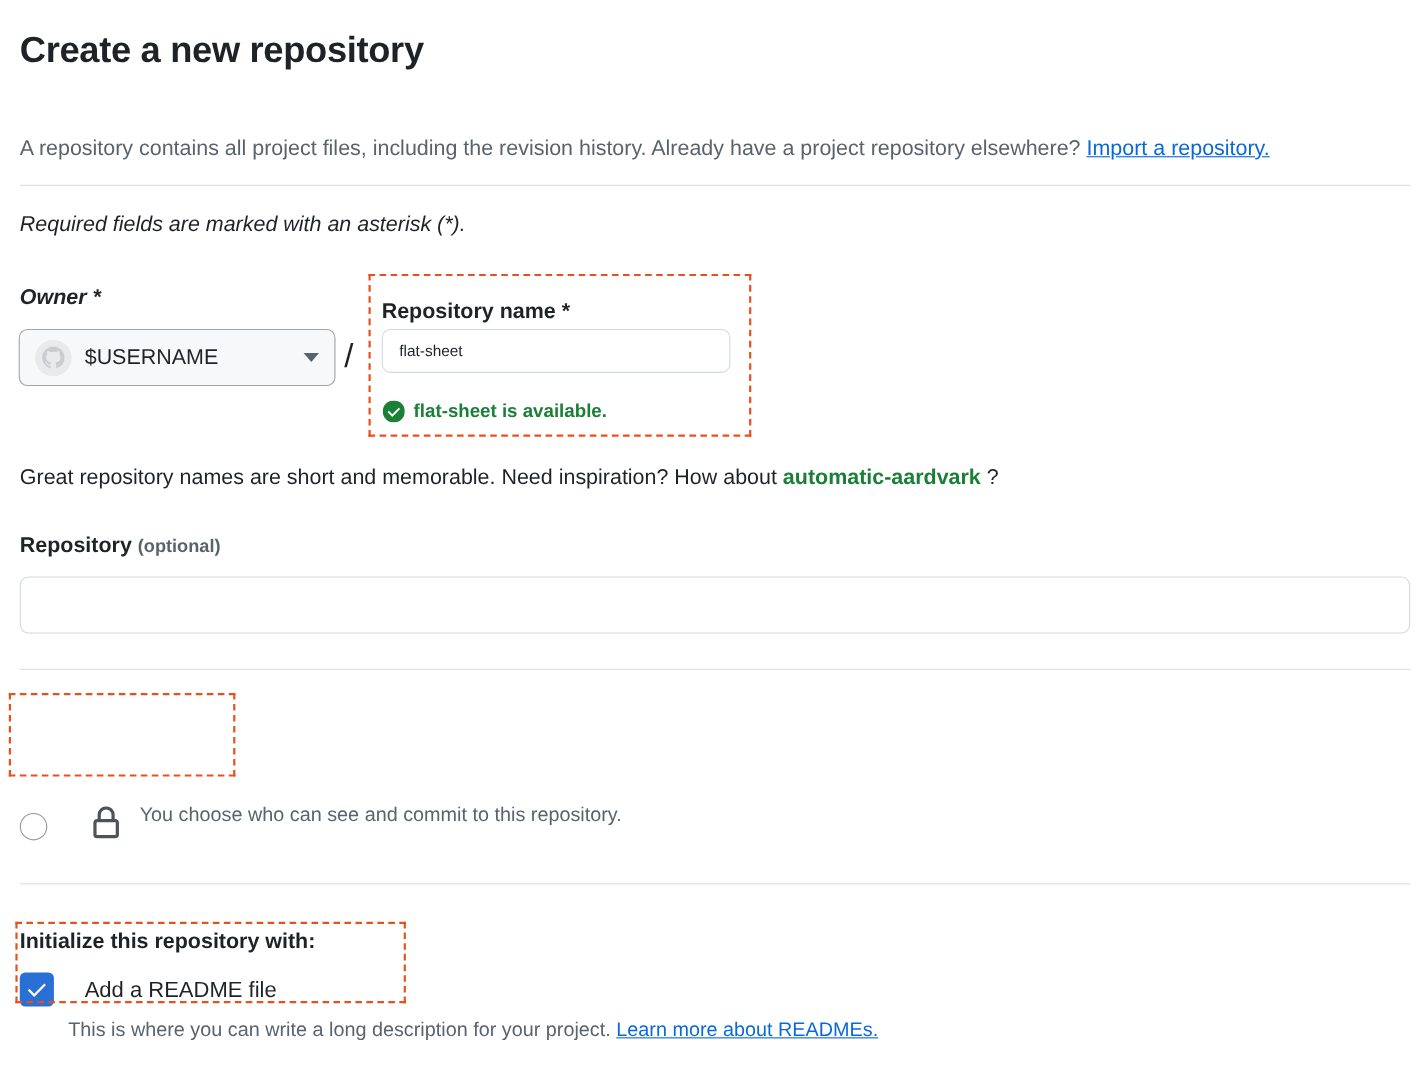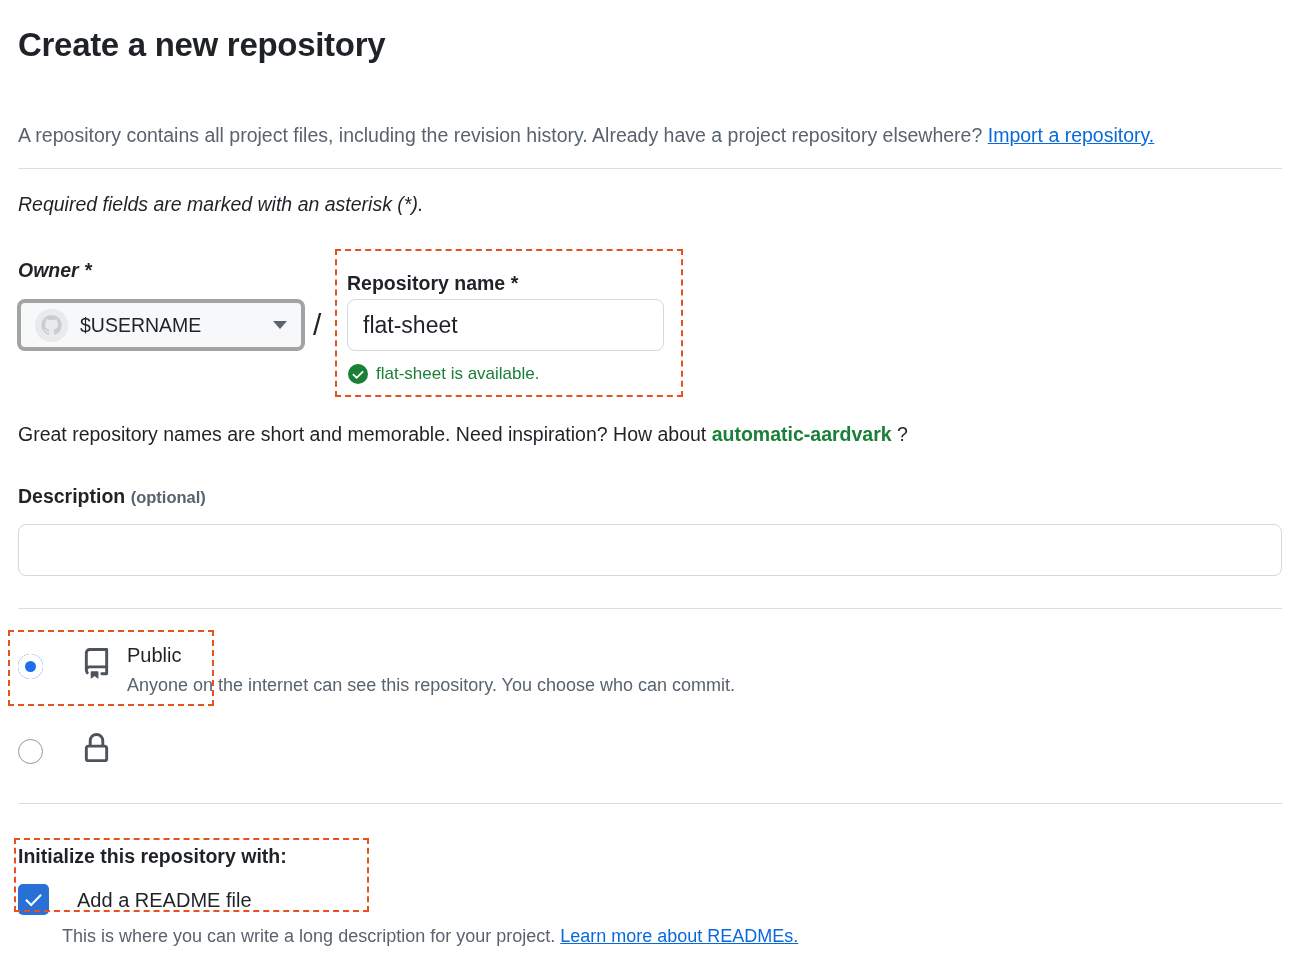--- a/index.html
+++ b/index.html
@@ -85,21 +85,21 @@
     line-height: 26px;
     color: #1f2328;
     font-style: italic;
   }
   .owner-select {
     position: absolute;
     left: 17px;
     top: 299px;
     width: 288px;
     height: 52px;
-    border: 4px solid #a3a3a3;
+    border: 1px solid #a3a3a3;
     border-radius: 8px;
     background: #f6f8fa;
     display: flex;
     align-items: center;
     padding: 0 14px;
     cursor: pointer;
   }
   .owner-avatar {
     width: 33px;
     height: 33px;
@@ -145,39 +145,39 @@
     font-size: 19.5px;
     font-weight: bold;
     line-height: 26px;
     color: #1f2328;
   }
   .repo-input {
     position: absolute;
     left: 347px;
     top: 299px;
     width: 317px;
-    height: 52px;
+    height: 40px;
     border: 1px solid #d1d9e0;
     border-radius: 8px;
     background: #ffffff;
     font-family: "Liberation Sans", sans-serif;
-    font-size: 23px;
+    font-size: 14px;
     color: #1f2328;
     padding: 0 15px;
     outline: none;
   }
   .repo-availability {
     position: absolute;
     left: 348px;
     top: 364px;
     display: flex;
     align-items: center;
     gap: 8px;
     font-size: 17px;
-    font-weight: normal;
+    font-weight: bold;
     color: #1a7f37;
     white-space: nowrap;
   }
   .check-circle { flex: none; display: block; }
 
   
   .suggest-line {
     position: absolute;
     left: 18px;
     top: 420px;
@@ -367,48 +367,37 @@
       <path d="M11.6 5.3 6.9 10l-2.5-2.5-1 1L6.9 12l5.7-5.7z" fill="#ffffff"></path>
     </svg>
     <span>flat-sheet is available.</span>
   </div>
 
   <div class="suggest-line">
     <span>Great repository names are short and memorable. Need inspiration? How about </span><span class="suggest-name">automatic-aardvark</span><span> ?</span>
   </div>
 
   <div class="desc-label">
-    <span>Description</span>
+    <span>Repository</span>
     <span class="desc-optional">(optional)</span>
   </div>
   <input class="desc-input" type="text" value="" style="">
 
   <div class="divider d2"></div>
 
-  <div class="vis-option vis-public">
-    <span class="radio checked"></span>
-    <span class="vis-icon">
-      <svg width="31" height="31" viewBox="0 0 16 16" fill="#4c535b">
-        <path d="M2 2.5A2.5 2.5 0 0 1 4.5 0h8.75a.75.75 0 0 1 .75.75v12.5a.75.75 0 0 1-.75.75h-2.5a.75.75 0 0 1 0-1.5h1.75v-2h-8a1 1 0 0 0-.714 1.7.75.75 0 1 1-1.072 1.05A2.495 2.495 0 0 1 2 11.5Zm10.5-1h-8a1 1 0 0 0-1 1v6.708A2.486 2.486 0 0 1 4.5 9h8ZM5 12.25a.25.25 0 0 1 .25-.25h3.5a.25.25 0 0 1 .25.25v3.25a.25.25 0 0 1-.4.2l-1.45-1.087a.249.249 0 0 0-.3 0L5.4 15.7a.25.25 0 0 1-.4-.2Z"></path>
-      </svg>
-    </span>
-    <span class="vis-text">
-      <div class="vis-title">Public</div>
-      <div class="vis-desc">Anyone on the internet can see this repository. You choose who can commit.</div>
-    </span>
-  </div>
 
   <div class="vis-option vis-private">
     <span class="radio unchecked"></span>
     <span class="vis-icon">
       <svg width="31" height="31" viewBox="0 0 16 16" fill="#4c535b">
         <path d="M4 4a4 4 0 0 1 8 0v2h.25c.966 0 1.75.784 1.75 1.75v5.5A1.75 1.75 0 0 1 12.25 15h-8.5A1.75 1.75 0 0 1 2 13.25v-5.5C2 6.784 2.784 6 3.75 6H4Zm8.25 3.5h-8.5a.25.25 0 0 0-.25.25v5.5c0 .138.112.25.25.25h8.5a.25.25 0 0 0 .25-.25v-5.5a.25.25 0 0 0-.25-.25ZM10.5 6V4a2.5 2.5 0 1 0-5 0v2Z"></path>
       </svg>
     </span>
     <span class="vis-text">
+      <div class="vis-desc">You choose who can see and commit to this repository.</div>
     </span>
   </div>
 
   <div class="divider d3"></div>
 
   <div class="init-title">Initialize this repository with:</div>
 
   <div class="readme-row">
     <span class="checkbox">
       <svg width="21" height="21" viewBox="0 0 16 16">

